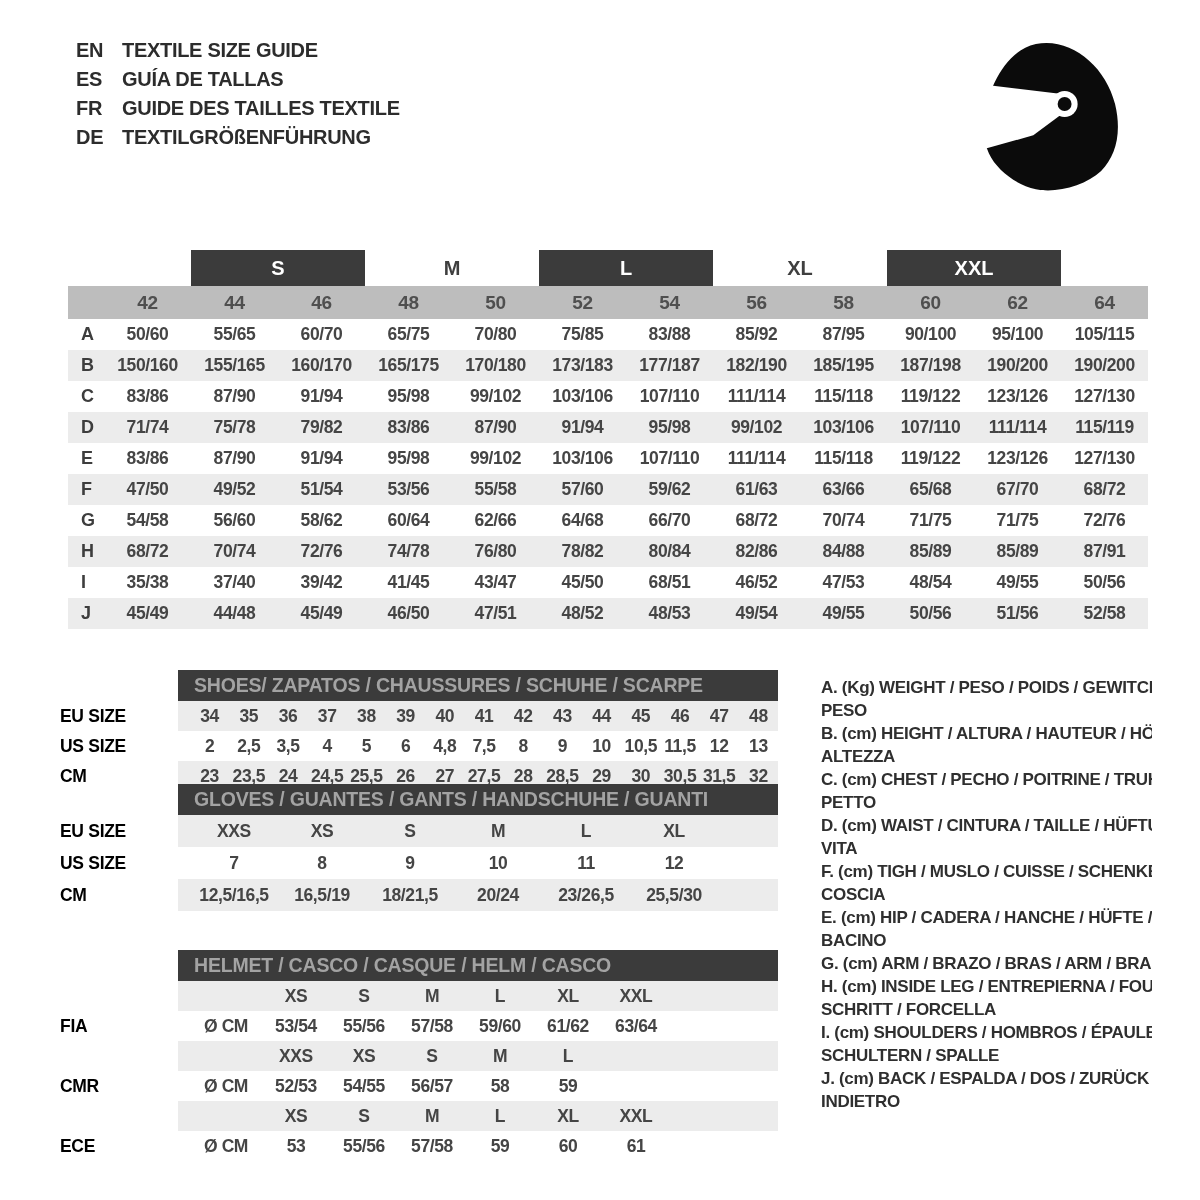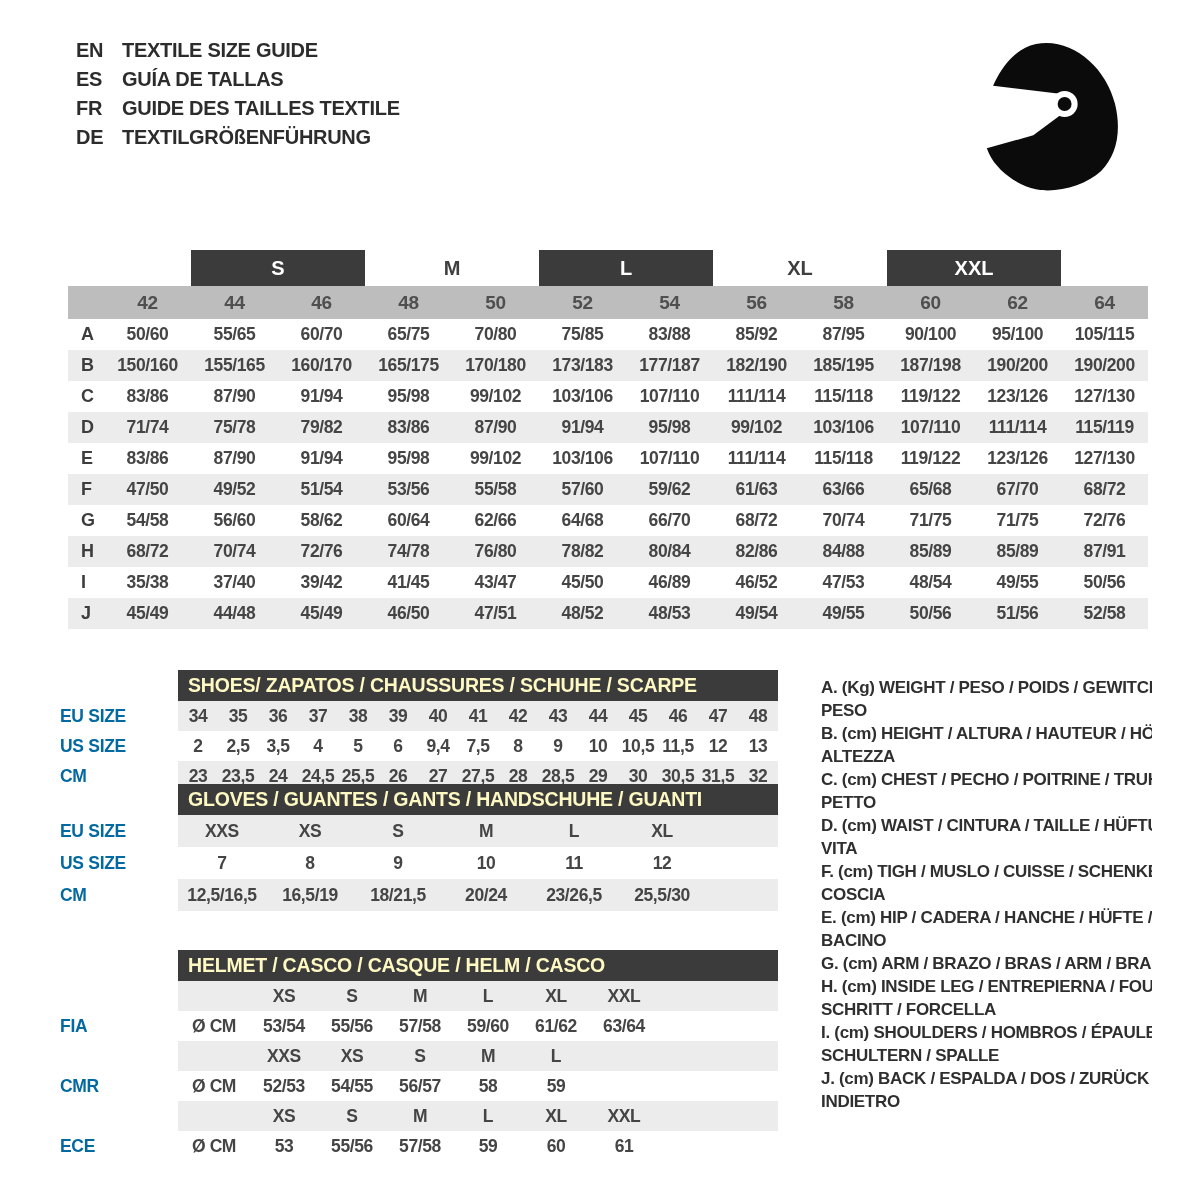--- a/index.html
+++ b/index.html
@@ -29,26 +29,26 @@
   .trow { height:31px; }
   .trow:nth-child(even) { background:#ececec; }
   .cell { display:flex; align-items:center; justify-content:center; font-size:17.5px; letter-spacing:-0.4px; }
   .trow .letter { justify-content:flex-start; padding-left:13px; font-size:18px; color:#3d3d3d; }
 
   
   .section { position:absolute; left:60px; width:718px; }
   #shoes-section  { top:670px; }
   #gloves-section { top:784px; }
   #helmet-section { top:950px;text-align:right; }
-  .bar { margin-left:118px; height:31px; background:#3b3b3b; color:#fef9c3;
-         display:flex; align-items:center; padding-left:10px; font-size:19.5px; letter-spacing:-0.2px; }
+  .bar { margin-left:118px; height:31px; background:#3b3b3b; color:#a3a3a3;
+         display:flex; align-items:center; padding-left:16px; font-size:19.5px; letter-spacing:-0.2px; }
   .lrow { display:flex; height:30px; }
   #gloves-section .lrow { height:32px; }
-  .side-label { width:118px; display:flex; align-items:center; font-size:17.5px; color:#0369a1; letter-spacing:-0.3px; }
-  .lrow-content { flex:1; display:grid; }
+  .side-label { width:118px; display:flex; align-items:center; font-size:17.5px; color:#000000; letter-spacing:-0.3px; }
+  .lrow-content { flex:1; display:grid;padding-left:12px; }
   .lrow-content.shaded { background:#ececec; }
   .shoes-grid  { grid-template-columns:repeat(15,1fr); }
   .gloves-grid { grid-template-columns:repeat(6,88px) 1fr; }
   .helmet-grid { grid-template-columns:72px repeat(6,68px) 1fr; }
 
   
   .legend { position:absolute; left:821px; top:676px; width:396px; }
   .legend-item { font-size:17px; line-height:23px; color:#2f2f2f; letter-spacing:-0.3px; }
 
   
@@ -231,21 +231,21 @@
           <div class="cell">87/91</div>
         </div>
         <div class="trow grid13">
           <div class="cell letter">I</div>
           <div class="cell">35/38</div>
           <div class="cell">37/40</div>
           <div class="cell">39/42</div>
           <div class="cell">41/45</div>
           <div class="cell">43/47</div>
           <div class="cell">45/50</div>
-          <div class="cell">46/89</div>
+          <div class="cell">68/51</div>
           <div class="cell">46/52</div>
           <div class="cell">47/53</div>
           <div class="cell">48/54</div>
           <div class="cell">49/55</div>
           <div class="cell">50/56</div>
         </div>
         <div class="trow grid13">
           <div class="cell letter">J</div>
           <div class="cell">45/49</div>
           <div class="cell">44/48</div>
@@ -288,21 +288,21 @@
         </div>
         <div class="lrow">
           <div class="side-label">US SIZE</div>
           <div class="lrow-content shoes-grid">
             <div class="cell">2</div>
             <div class="cell">2,5</div>
             <div class="cell">3,5</div>
             <div class="cell">4</div>
             <div class="cell">5</div>
             <div class="cell">6</div>
-            <div class="cell">9,4</div>
+            <div class="cell">4,8</div>
             <div class="cell">7,5</div>
             <div class="cell">8</div>
             <div class="cell">9</div>
             <div class="cell">10</div>
             <div class="cell">10,5</div>
             <div class="cell">11,5</div>
             <div class="cell">12</div>
             <div class="cell">13</div>
           </div>
         </div>

